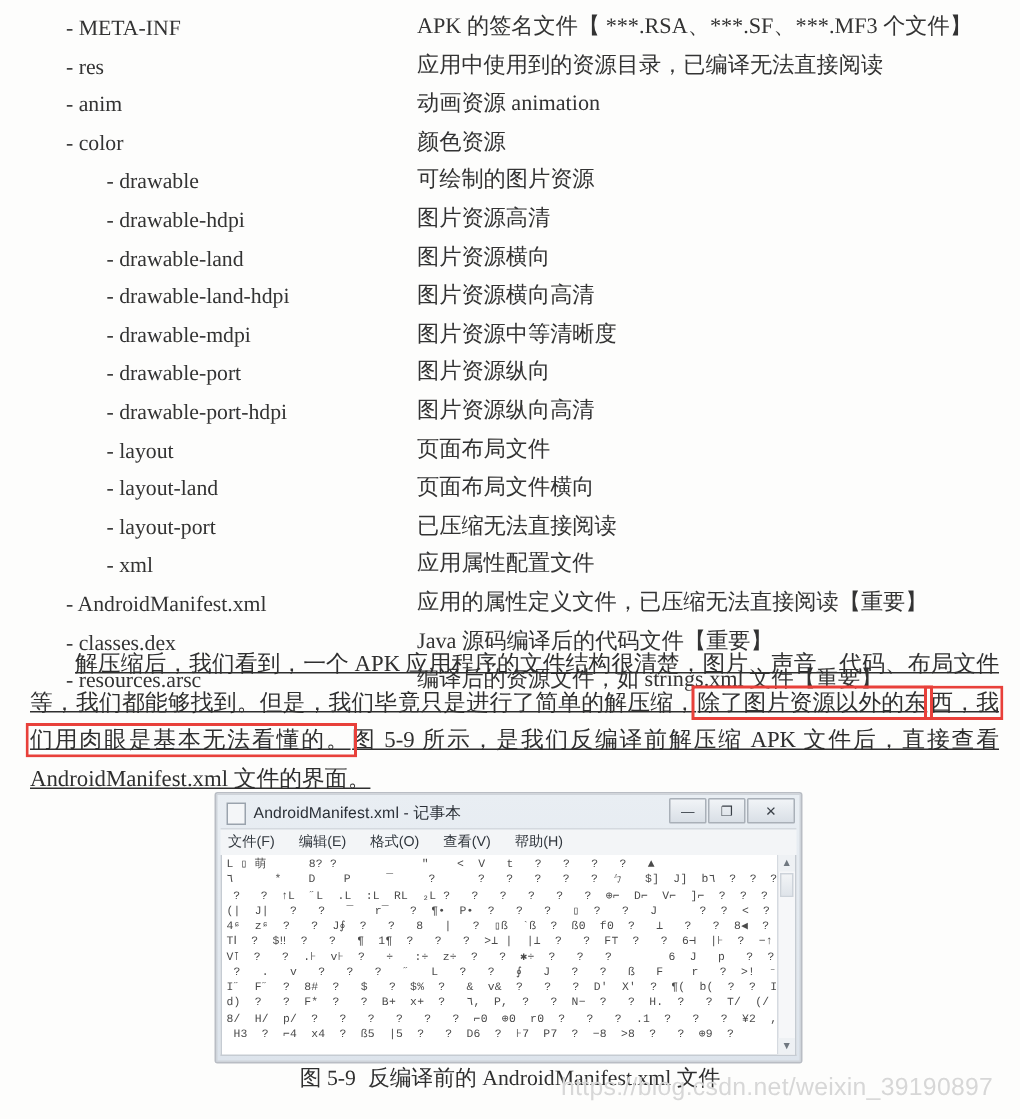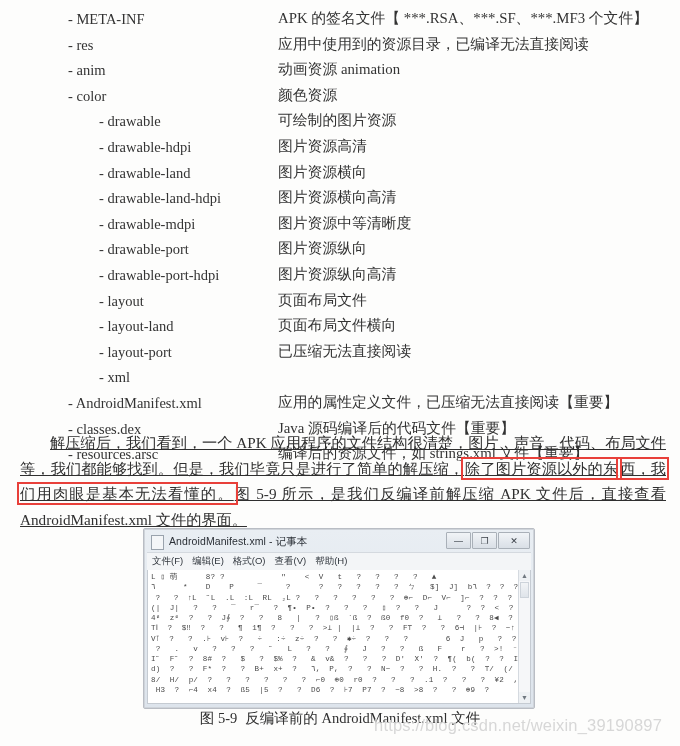--- a/index.html
+++ b/index.html
@@ -43,22 +43,22 @@
     color: #333;
     flex: 0 0 auto;
   }
   .tree-desc {
     position: absolute;
     left: 278px;
     font-family: "Liberation Serif", serif;
     font-size: 14.8px;
     color: #333;
   }
-  .lvl1 .tree-name { padding-left: 68px; }
-  .lvl2 .tree-name { padding-left: 99px; }
+  .lvl1 .tree-name { padding-left: 44px; }
+  .lvl2 .tree-name { padding-left: 71px; }
 
   .tree-row-inner {
     position: relative;
     width: 680px;
     height: 25.6px;
   }
 
   
   .para {
     position: absolute;
@@ -138,21 +138,21 @@
   }
   .np-btn.close { width: 30px; }
 
   .np-menubar {
     background: #f3f5f7;
     border-top: 1px solid #d4d9df;
     height: 17px;
     display: flex;
     align-items: center;
     padding-left: 5px;
-    gap: 9px;
+    gap: 16px;
   }
   .np-menu {
     font-family: "Liberation Sans", sans-serif;
     font-size: 9.5px;
     color: #30363d;
     white-space: nowrap;
   }
 
   .np-client {
     background: #ffffff;
@@ -331,20 +331,21 @@
     <div class="tree-row lvl2">
         <div class="tree-row-inner">
       <span class="tree-name">- layout-port</span>
       <span class="tree-desc">已压缩无法直接阅读</span>
     </div>
       </div>
 
     <div class="tree-row lvl2">
         <div class="tree-row-inner">
       <span class="tree-name">- xml</span>
+      <span class="tree-desc">应用属性配置文件</span>
     </div>
       </div>
 
     <div class="tree-row lvl1">
         <div class="tree-row-inner">
       <span class="tree-name">- AndroidManifest.xml</span>
       <span class="tree-desc">应用的属性定义文件，已压缩无法直接阅读【重要】</span>
     </div>
       </div>
 

